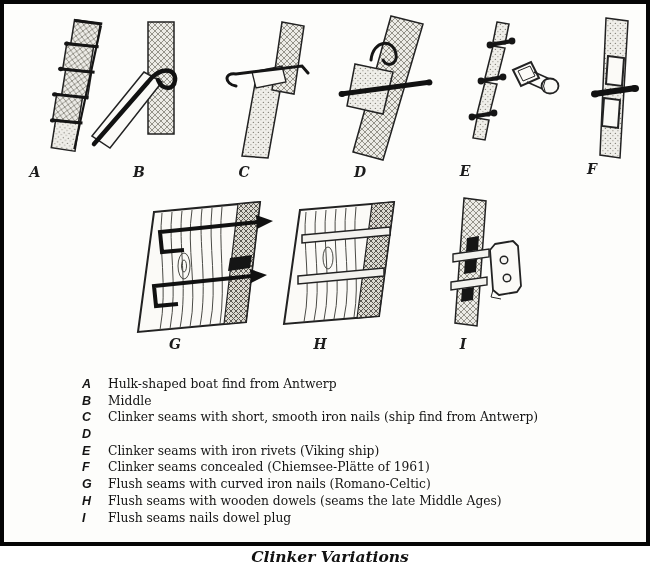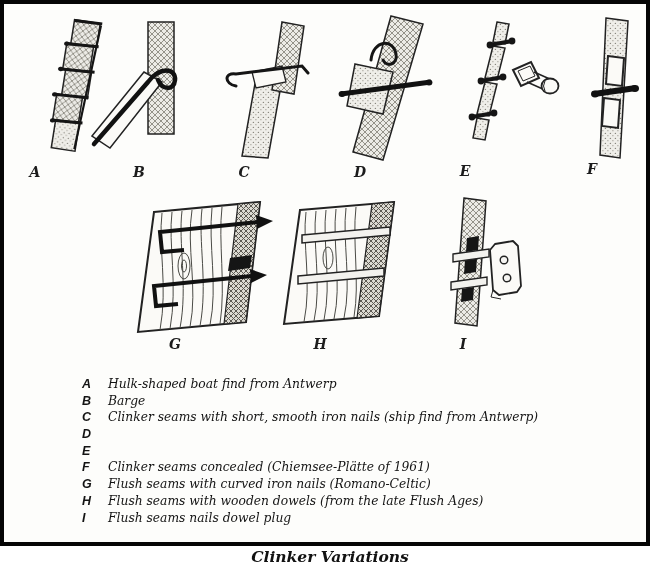--- a/index.html
+++ b/index.html
@@ -9,21 +9,21 @@
          border:4px solid #050505;background:#fdfdfb;}
   .fig{position:absolute;}
   .fig svg{display:block;}
   .fig-label{position:absolute;width:20px;text-align:center;
              font-family:"DejaVu Serif", serif;font-style:italic;font-weight:bold;
              font-size:14px;color:#1c1c1c;}
   .legend{position:absolute;left:78px;top:372px;width:545px;}
   .legend-row{display:flex;align-items:baseline;height:16.7px;line-height:16.7px;}
   .legend-letter{flex:0 0 26px;font-family:"Liberation Sans", sans-serif;
                  font-weight:bold;font-style:italic;font-size:12.5px;color:#141414;}
-  .legend-text{font-family:"DejaVu Serif", serif;font-style:italic;
+  .legend-text{font-family:"DejaVu Serif", serif;
                font-size:12.3px;color:#141414;white-space:nowrap;}
   .caption{position:absolute;left:8px;top:546px;width:644px;height:22px;
            line-height:22px;text-align:center;font-family:"DejaVu Serif", serif;
            font-weight:bold;font-style:italic;font-size:15.5px;color:#111;}
 </style>
 </head>
 <body>
 
 <svg width="0" height="0" style="position:absolute">
   <defs>
@@ -196,43 +196,44 @@
   <div class="fig-label" style="left:306px;top:332px">H</div>
   <div class="fig-label" style="left:449px;top:332px">I</div>
 
   <div class="legend">
     <div class="legend-row">
       <span class="legend-letter">A</span>
       <span class="legend-text">Hulk-shaped boat find from Antwerp</span>
     </div>
     <div class="legend-row">
       <span class="legend-letter">B</span>
-      <span class="legend-text">Barge</span>
+      <span class="legend-text">Middle</span>
     </div>
     <div class="legend-row">
       <span class="legend-letter">C</span>
       <span class="legend-text">Clinker seams with short, smooth iron nails (ship find from Antwerp)</span>
     </div>
     <div class="legend-row">
       <span class="legend-letter">D</span>
     </div>
     <div class="legend-row">
       <span class="legend-letter">E</span>
+      <span class="legend-text">Clinker seams with iron rivets (Viking ship)</span>
     </div>
     <div class="legend-row">
       <span class="legend-letter">F</span>
       <span class="legend-text">Clinker seams concealed (Chiemsee-Plätte of 1961)</span>
     </div>
     <div class="legend-row">
       <span class="legend-letter">G</span>
       <span class="legend-text">Flush seams with curved iron nails (Romano-Celtic)</span>
     </div>
     <div class="legend-row">
       <span class="legend-letter">H</span>
-      <span class="legend-text">Flush seams with wooden dowels (from the late Flush Ages)</span>
+      <span class="legend-text">Flush seams with wooden dowels (seams the late Middle Ages)</span>
     </div>
     <div class="legend-row">
       <span class="legend-letter">I</span>
       <span class="legend-text">Flush seams nails dowel plug</span>
     </div>
   </div>
 </div>
 
 <div class="caption">Clinker Variations</div>
 

